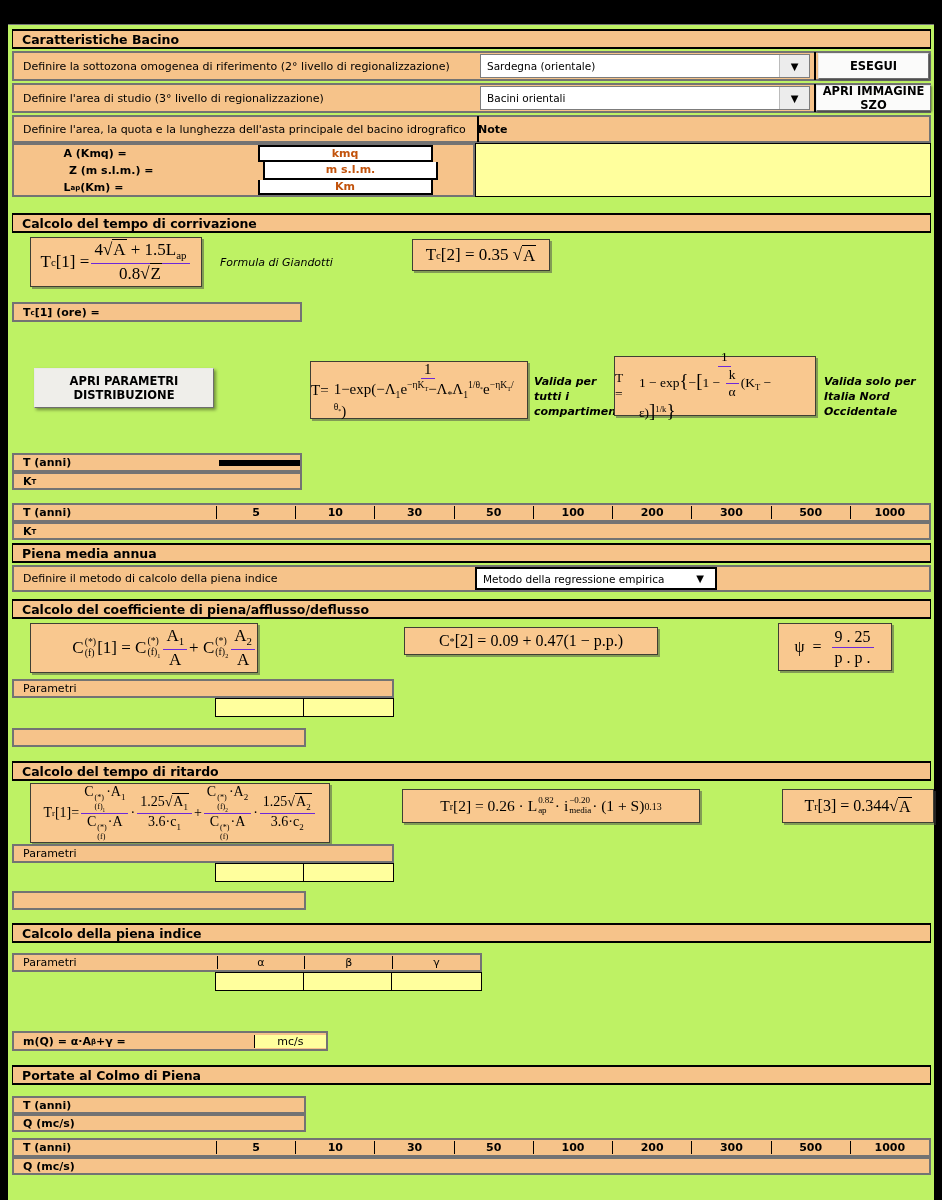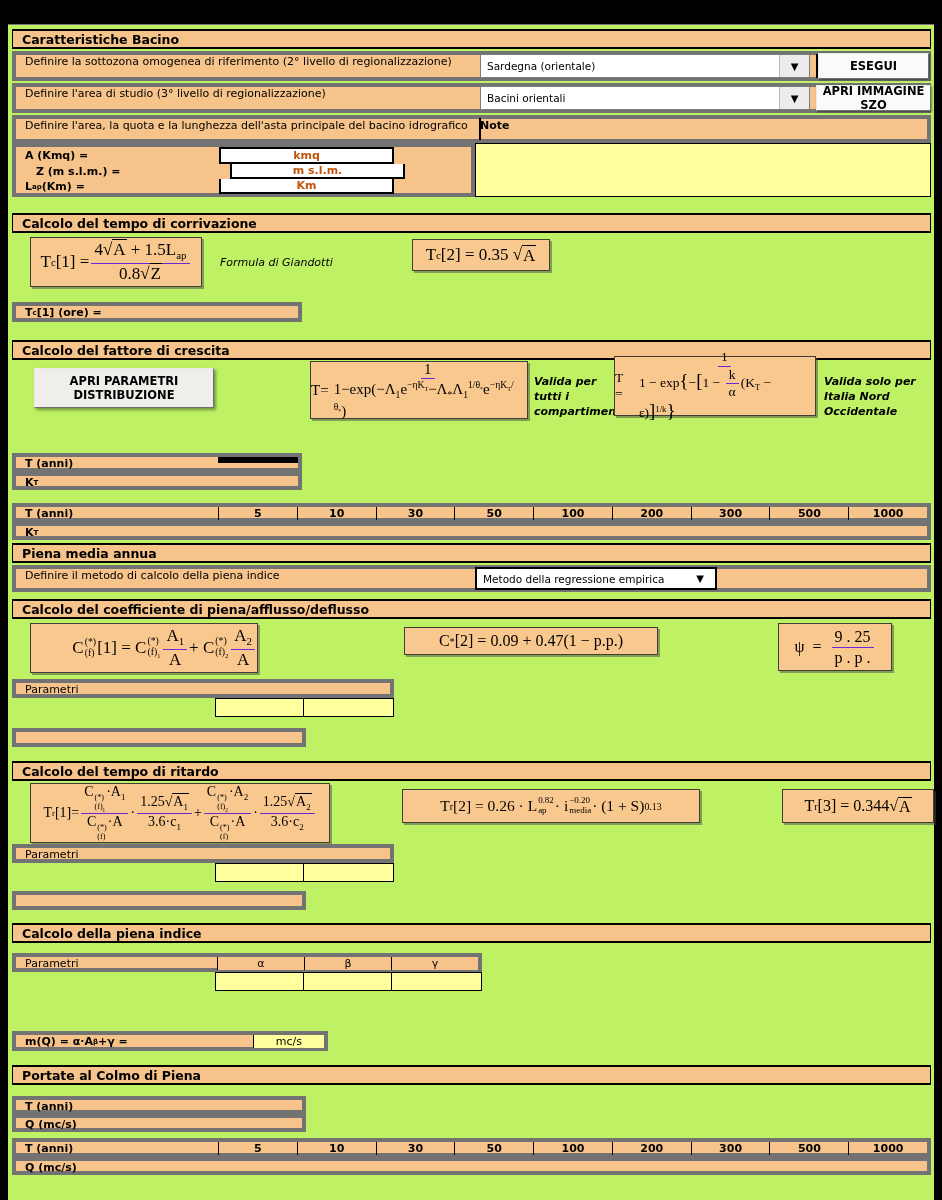--- a/index.html
+++ b/index.html
@@ -5,21 +5,21 @@
   * { margin:0; padding:0; box-sizing:border-box; }
   html,body { width:942px; height:1200px; }
   body { background:#000; font-family:"DejaVu Sans","Liberation Sans",sans-serif; color:#000; position:relative; }
   #content { position:absolute; left:8px; top:24px; width:926px; height:1184px; background:#bef264; border-top:1px solid #777; }
 
   .abs { position:absolute; }
   .shead { position:absolute; left:4px; width:919px; height:20px; background:#f6c38a;
            border:1px solid #000; border-top:2px solid #000; border-bottom:2px solid #000;
            display:flex; align-items:center; padding-left:9px;
            font-weight:bold; font-size:12.5px; }
-  .orow { position:absolute; background:#f6c38a; border:4px solid #737373; display:flex; align-items:flex-start; }
+  .orow { position:absolute; background:#f6c38a; border:2px solid #737373; display:flex; align-items:center; }
   .lab  { font-weight:bold; font-size:11px; display:flex; align-items:center; padding-left:9px; }
   .txt  { font-size:11px; display:flex; align-items:center; padding-left:9px; }
   .cellfix { border-left:1px solid #000; display:flex; align-items:center; justify-content:center; font-size:11px; }
   .ycell { background:#ffff9d; }
   .ocell { background:#f6c38a; }
   .wcell { background:#fff; }
   .tcell { flex:1; border-left:1px solid #000; display:flex; align-items:center; justify-content:center; font-weight:bold; font-size:11px; }
   .unit { color:#c2530c; font-weight:bold; font-size:11px; }
   .vline { position:absolute; top:-1px; bottom:-1px; width:2px; background:#000; }
 
@@ -107,21 +107,20 @@
         <span class="de">0.8√<span class="rad">Z</span></span>
       </span></div>
   <div class="fcap" style="left:212px; top:231px; width:150px; font-weight:400;">Formula di Giandotti</div>
   <div class="fbox" style="left:404px; top:214px; width:138px; height:32px; font-size:17px;">T<sub>c</sub>[2] = 0.35 √<span class="rad">A</span></div>
 
   <div class="orow" style="left:4px; top:277px; width:290px; height:20px;">
     <div class="lab" style="width:202px;">T<sub>c</sub>[1] (ore) =</div>
     <div class="cellfix ycell" style="width:86px;"></div>
   </div>
 
-  <div class="shead" style="top:315px;">Calcolo del fattore di crescita</div>
 
   <div class="pbtn gbtn" style="left:26px; top:343px; width:180px; height:40px;">APRI PARAMETRI DISTRIBUZIONE</div>
   <div class="fbox" style="left:302px; top:336px; width:218px; height:58px; font-size:15px;">T=<span class="fr">
         <span class="nu">1</span>
         <span class="de">1−exp(−Λ<sub>1</sub>e<sup>−ηK<sub>T</sub></sup>−Λ<sub>*</sub>Λ<sub>1</sub><sup>1/θ<sub>*</sub></sup>e<sup>−ηK<sub>T</sub>/θ<sub>*</sub></sup>)</span>
       </span></div>
   <div class="fcap" style="left:526px; top:350px; width:84px;">Valida per tutti i compartimenti</div>
   <div class="fbox" style="left:606px; top:331px; width:202px; height:60px; font-size:13.5px;">T = <span class="fr">
         <span class="nu">1</span>
         <span class="de">1 − exp<span class="big">{</span>−<span class="big">[</span>1 − <span class="fr">

